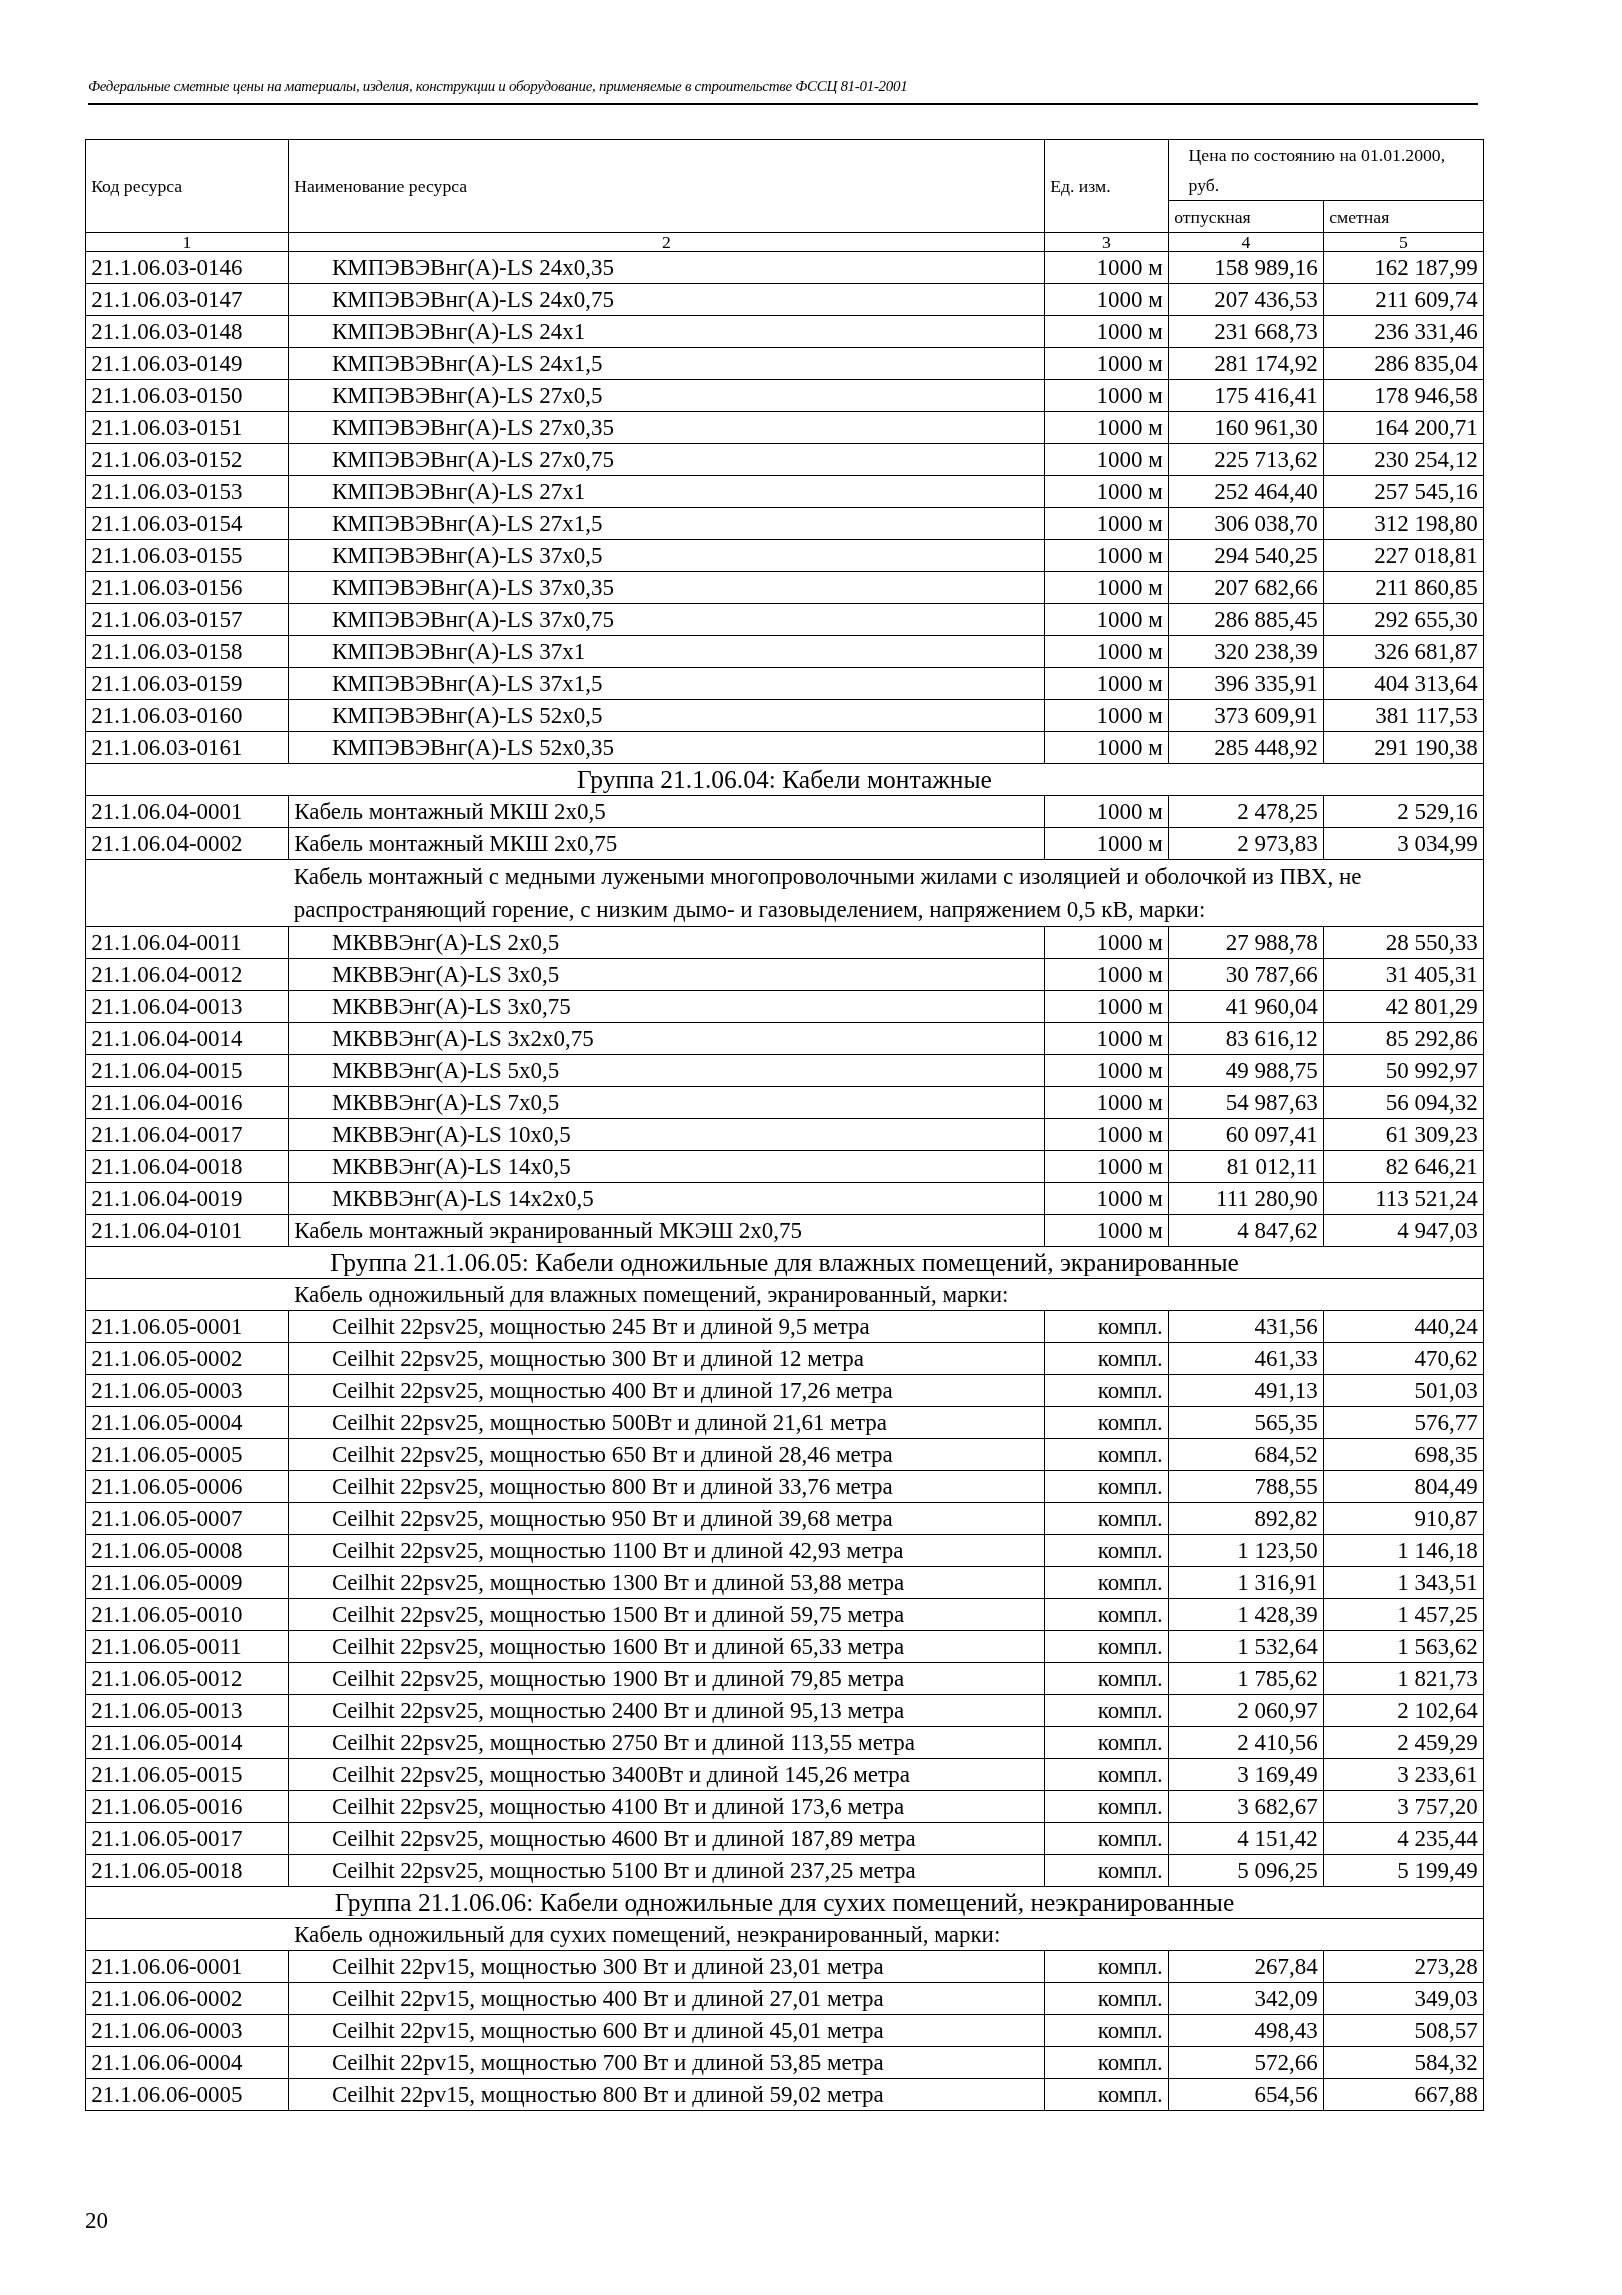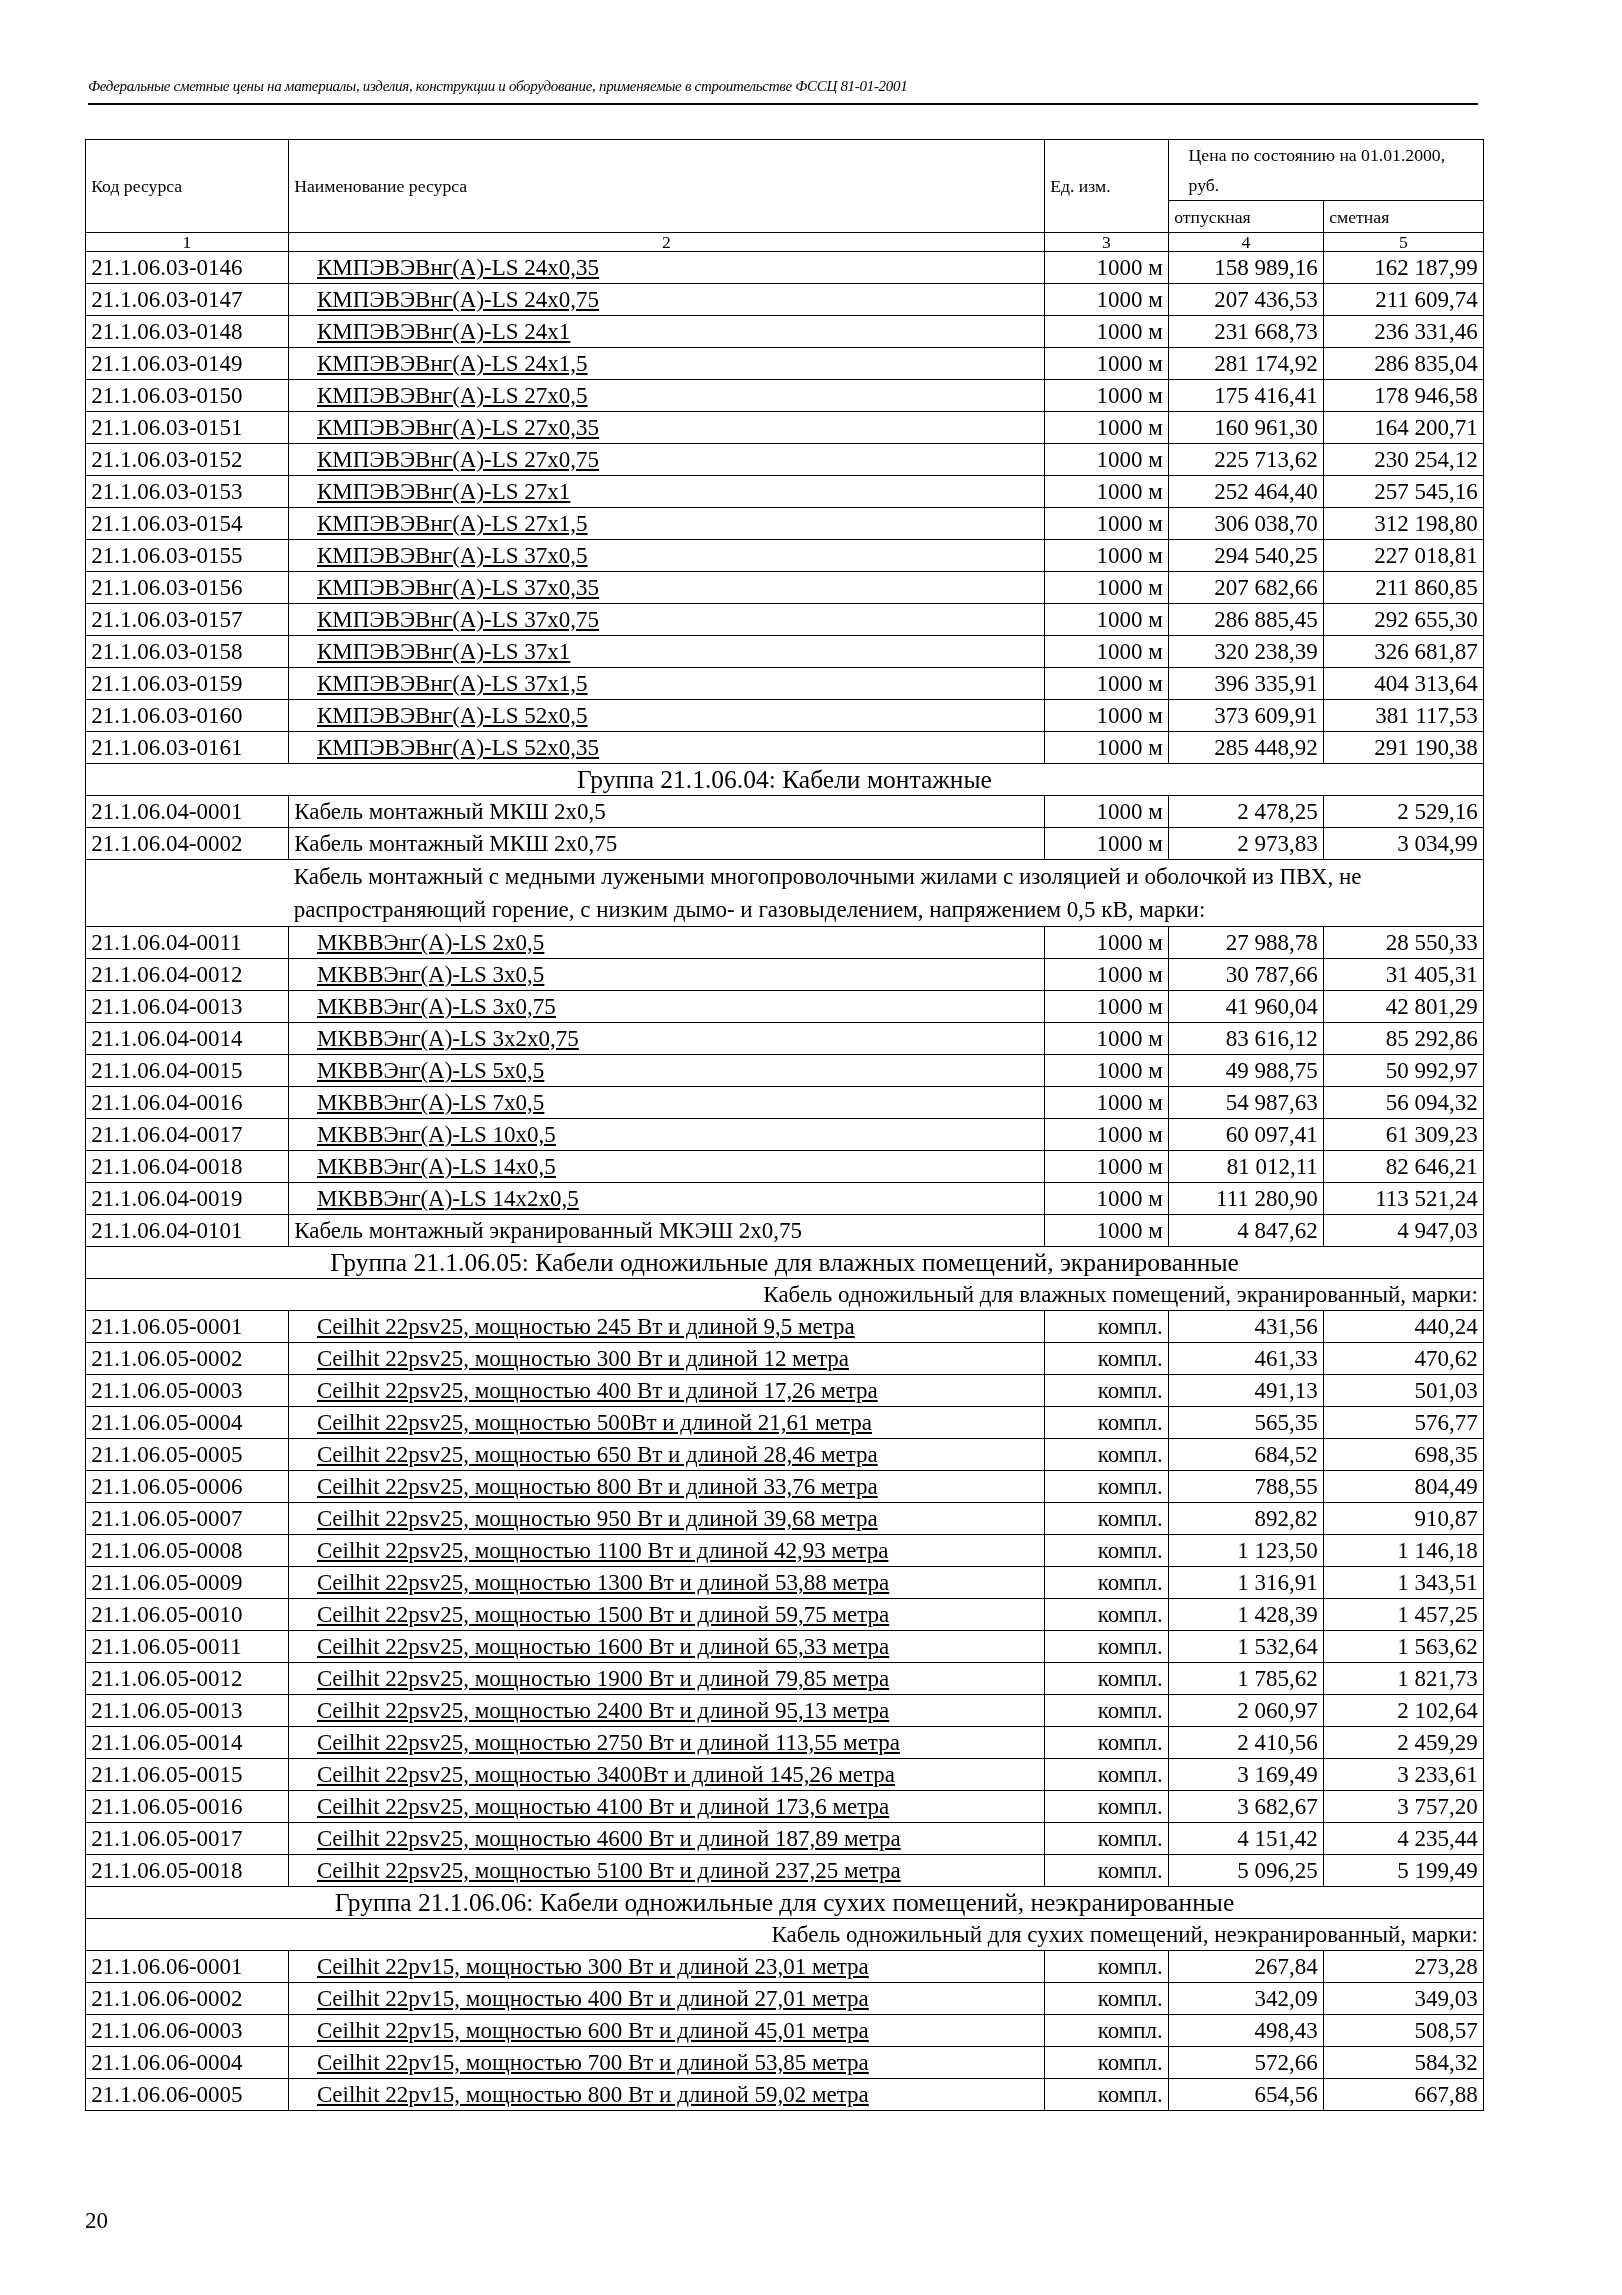--- a/index.html
+++ b/index.html
@@ -15,25 +15,25 @@
          line-height: 30px; font-weight: normal; white-space: nowrap; overflow: hidden; }
   col.c-code { width: 203px; } col.c-name { width: 756px; } col.c-unit { width: 124px; }
   col.c-p1 { width: 155px; } col.c-p2 { width: 160px; }
   thead th { font-size: 17.7px; line-height: 21px; text-align: left; }
   th.h-tall { height: 73px; }
   th.h-price-top { height: 46px; }
   th.h-sub { height: 22px; line-height: 19.6px; }
   tr.colnums td { text-align: center; font-size: 17.7px; height: 18.3px; line-height: 18.3px; }
   td.code { text-align: left; }
   td.name { text-align: left; }
-  td.name.indent { padding-left: 28px; text-decoration: underline; }
+  td.name.indent { padding-left: 43px; }
   td.unit { text-align: right; }
   td.num { text-align: right; }
   tr.group td { text-align: center; font-weight: normal; font-size: 25.5px; }
-  tr.subhead td.sub { text-align: right; padding-left: 208px; }
+  tr.subhead td.sub { text-align: left; padding-left: 208px; }
   tr.desc td.desc-text { white-space: normal; line-height: 33px; padding-left: 5.2px; padding-right: 39px; margin-top: 40px; }
   tr.desc td.desc-empty { border-right: none; }
   tr.desc td.desc-text { border-left: none; }
   .page-number { position: absolute; left: 85px; top: 2208px; font-size: 23px; line-height: 26px; }
 </style>
 </head>
 <body>
 
 <div class="running-header">Федеральные сметные цены на материалы, изделия, конструкции и оборудование, применяемые в строительстве ФССЦ 81-01-2001</div>
 <div class="header-rule"></div>

